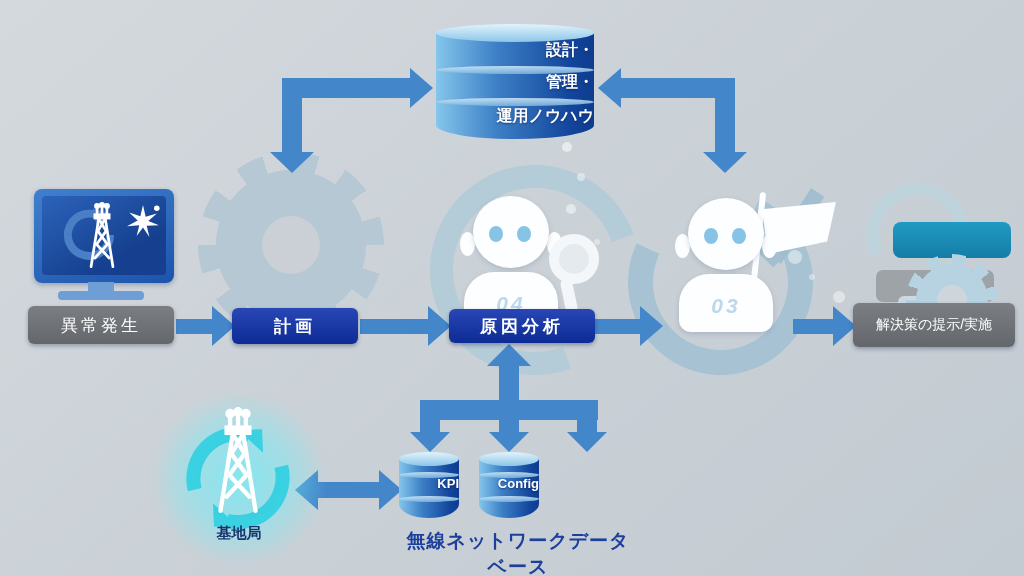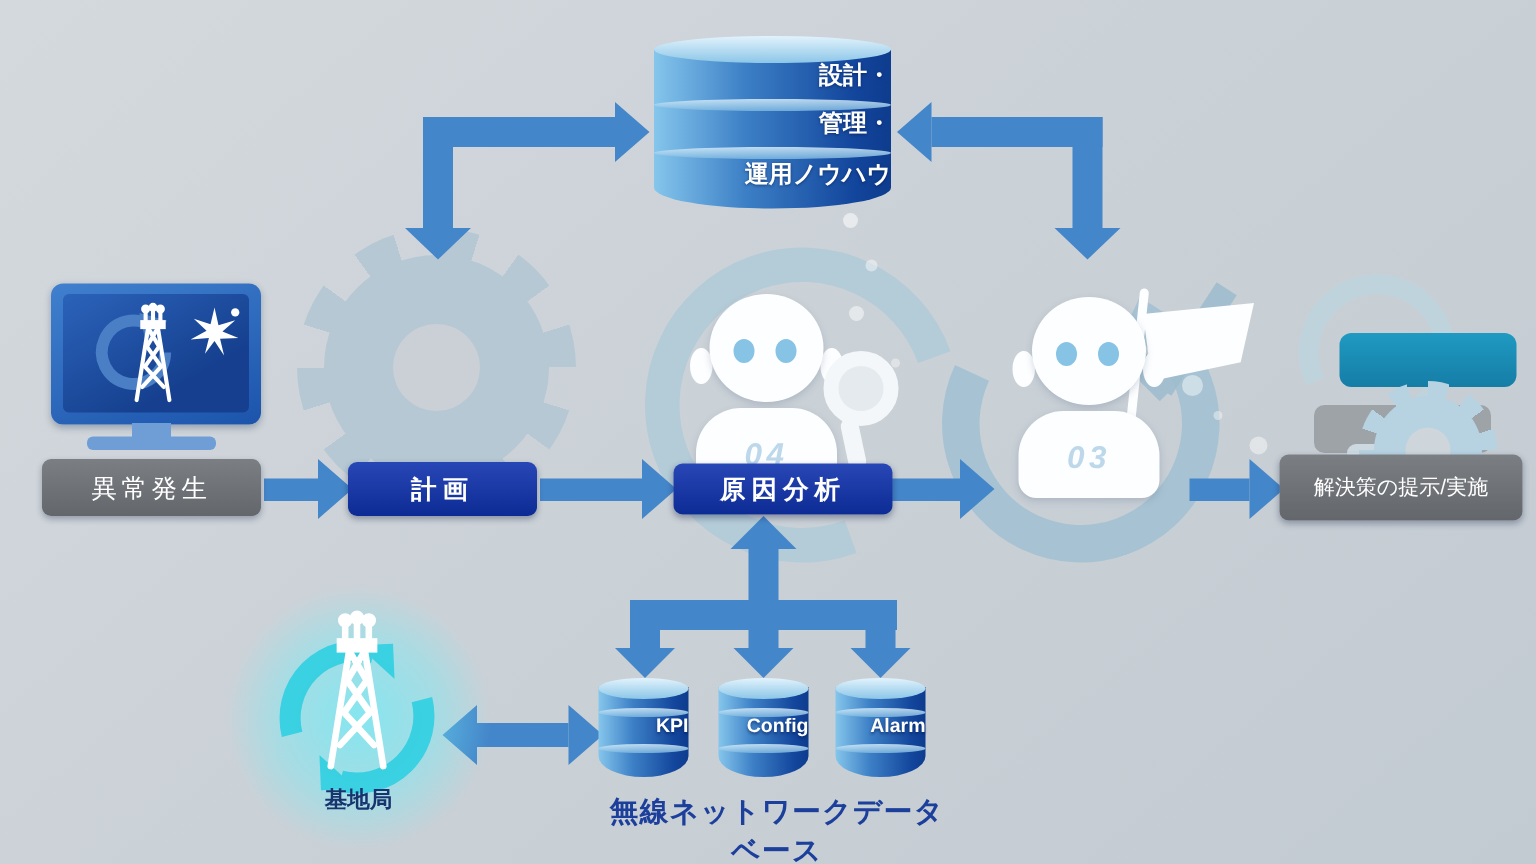--- a/index.html
+++ b/index.html
@@ -267,25 +267,18 @@
     <div class="cyl-sep" style="top:44px;height:6px;"></div>
     <div class="cyl-label" style="top:24px;font-size:13px;">KPI</div>
   </div>
   <div class="cyl" style="left:479px;top:452px;width:60px;height:72px;">
     <div class="cyl-body" style="top:6px;height:60px;"></div>
     <div class="cyl-top" style="top:0;height:14px;"></div>
     <div class="cyl-sep" style="top:20px;height:6px;"></div>
     <div class="cyl-sep" style="top:44px;height:6px;"></div>
     <div class="cyl-label" style="top:24px;font-size:13px;">Config</div>
   </div>
-  <div class="cyl" style="left:557px;top:452px;width:60px;height:72px;">
-    <div class="cyl-body" style="top:6px;height:60px;"></div>
-    <div class="cyl-top" style="top:0;height:14px;"></div>
-    <div class="cyl-sep" style="top:20px;height:6px;"></div>
-    <div class="cyl-sep" style="top:44px;height:6px;"></div>
-    <div class="cyl-label" style="top:24px;font-size:13px;">Alarm</div>
-  </div>
 
   <div class="caption" style="left:398px;top:528px;width:240px;font-size:19px;color:#1c3f9c;letter-spacing:1px;">
     <span>無線ネットワークデータベース</span>
   </div>
 
 </div>
 
 </body></html>

